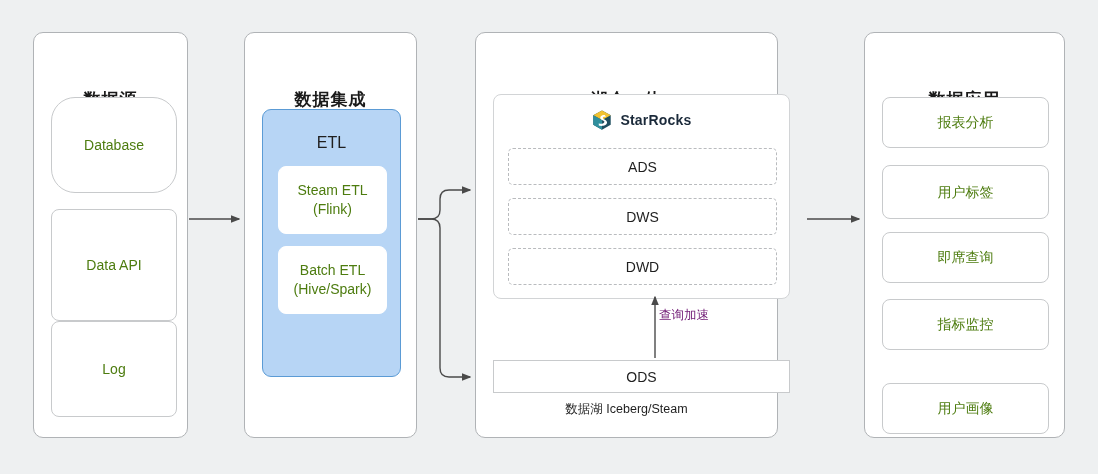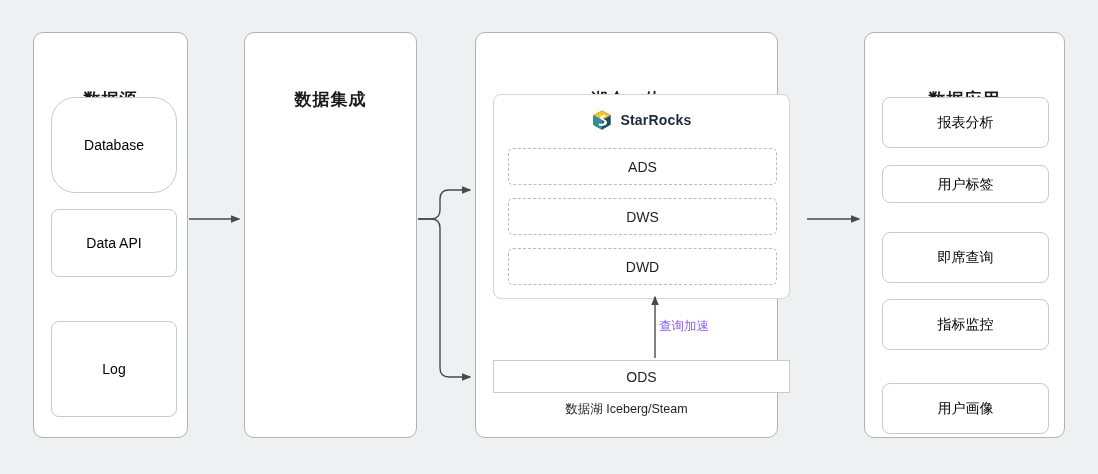--- a/index.html
+++ b/index.html
@@ -46,21 +46,21 @@
     position: absolute;
     background: #ffffff;
     border: 1px solid #c8cacc;
     border-radius: 8px;
     box-sizing: border-box;
     display: flex;
     align-items: center;
     justify-content: center;
     text-align: center;
     font-size: 14px;
-    color: #000000;
+    color: #4d7c0f;
     line-height: 1.35;
   }
 
   
   #panel-source { left: 33px; top: 32px; width: 155px; height: 406px; }
   #panel-source .panel-title { top: 55px; }
 
   
   #panel-integration { left: 244px; top: 32px; width: 173px; height: 406px; }
   #panel-integration .panel-title { top: 55px; }
@@ -148,23 +148,23 @@
     position: absolute;
     left: 0; right: 0;
     top: 368px;
     text-align: center;
     font-size: 12.5px;
     color: #1f1f1f;
   }
   .accel-label {
     position: absolute;
     left: 183px;
-    top: 285px;
+    top: 274px;
     font-size: 12.5px;
-    color: #8b5cf6;
+    color: #701a75;
     white-space: nowrap;
   }
 
   
   #panel-apps { left: 864px; top: 32px; width: 201px; height: 406px; }
   #panel-apps .panel-title { top: 55px; }
 
   
   #connectors {
     position: absolute;
@@ -178,31 +178,48 @@
 </head>
 <body>
 
 <div id="canvas">
 
   <div class="panel" id="panel-source">
     <div class="panel-title">数据源</div>
     <div class="box" style="left:17px; top:64px; width:126px; height:96px;border-radius:24px;">
       <span>Database</span>
     </div>
-    <div class="box" style="left:17px; top:176px; width:126px; height:68px;">
+    <div class="box" style="left:17px; top:176px; width:126px; height:112px;">
       <span>Data API</span>
     </div>
     <div class="box" style="left:17px; top:288px; width:126px; height:96px;">
       <span>Log</span>
     </div>
   </div>
 
   <div class="panel" id="panel-integration">
     <div class="panel-title">数据集成</div>
 
+    <div class="etl-box" style="left:17px; top:76px; width:139px; height:268px;">
+      <div class="etl-label">ETL</div>
+
+      <div class="box" style="left:15px; top:56px; width:109px; height:68px; border-color:#ffffff;">
+        <span>
+          <span>Steam ETL</span><br>
+          <span>(Flink)</span>
+        </span>
+      </div>
+
+      <div class="box" style="left:15px; top:136px; width:109px; height:68px; border-color:#ffffff;">
+        <span>
+          <span>Batch ETL</span><br>
+          <span>(Hive/Spark)</span>
+        </span>
+      </div>
+    </div>
   </div>
 
   <div class="panel" id="panel-lakehouse">
     <div class="panel-title">湖仓一体</div>
 
     <div class="sr-container">
       <div class="sr-logo-row">
         <span class="sr-mark">
           <svg width="22" height="22" viewBox="0 0 48 48" aria-hidden="true">
             <polygon points="24,3 43,13.5 43,34.5 24,45 5,34.5 5,13.5" fill="#1f4e5f"></polygon>
@@ -234,21 +251,21 @@
 
     <div class="lake-caption">数据湖 Iceberg/Steam</div>
   </div>
 
   <div class="panel" id="panel-apps">
     <div class="panel-title">数据应用</div>
 
     <div class="box" style="left:17px; top:64px; width:167px; height:51px;">
       <span>报表分析</span>
     </div>
-    <div class="box" style="left:17px; top:132px; width:167px; height:38px;">
+    <div class="box" style="left:17px; top:132px; width:167px; height:54px;">
       <span>用户标签</span>
     </div>
     <div class="box" style="left:17px; top:199px; width:167px; height:51px;">
       <span>即席查询</span>
     </div>
     <div class="box" style="left:17px; top:266px; width:167px; height:51px;">
       <span>指标监控</span>
     </div>
     <div class="box" style="left:17px; top:334px; width:167px; height:51px;margin-top:16px;">
       <span>用户画像</span>

